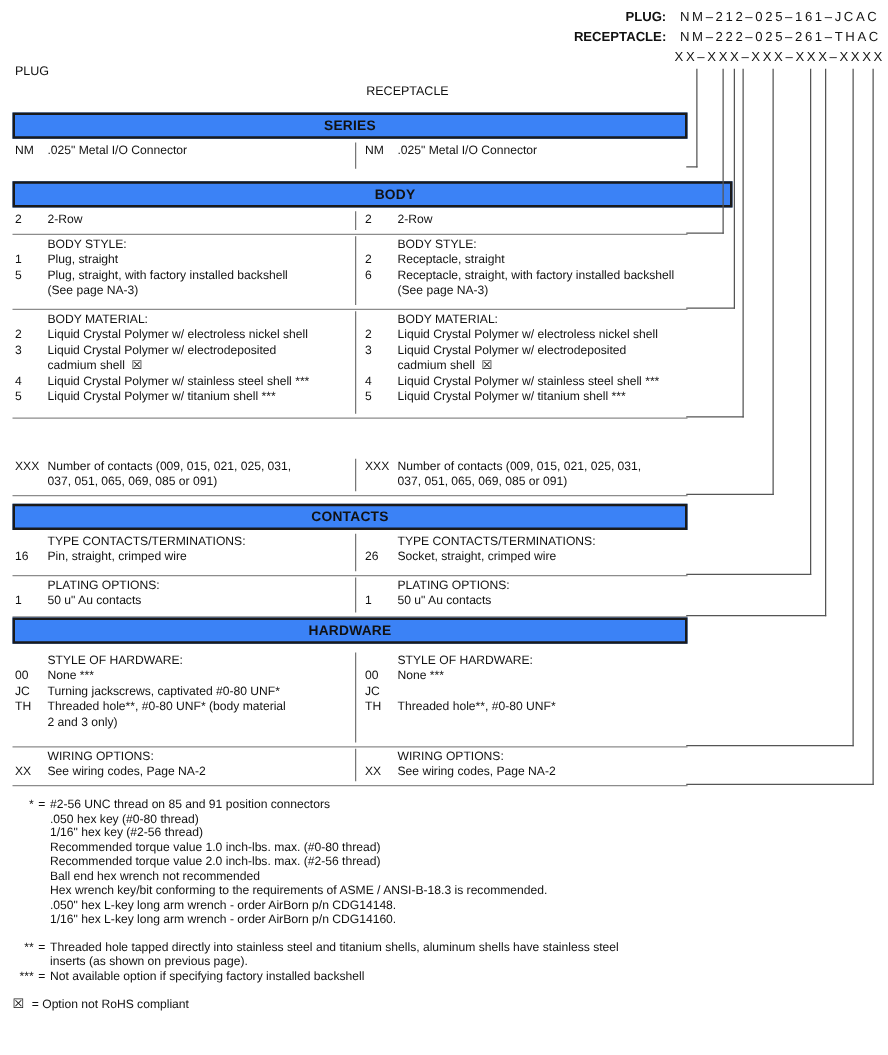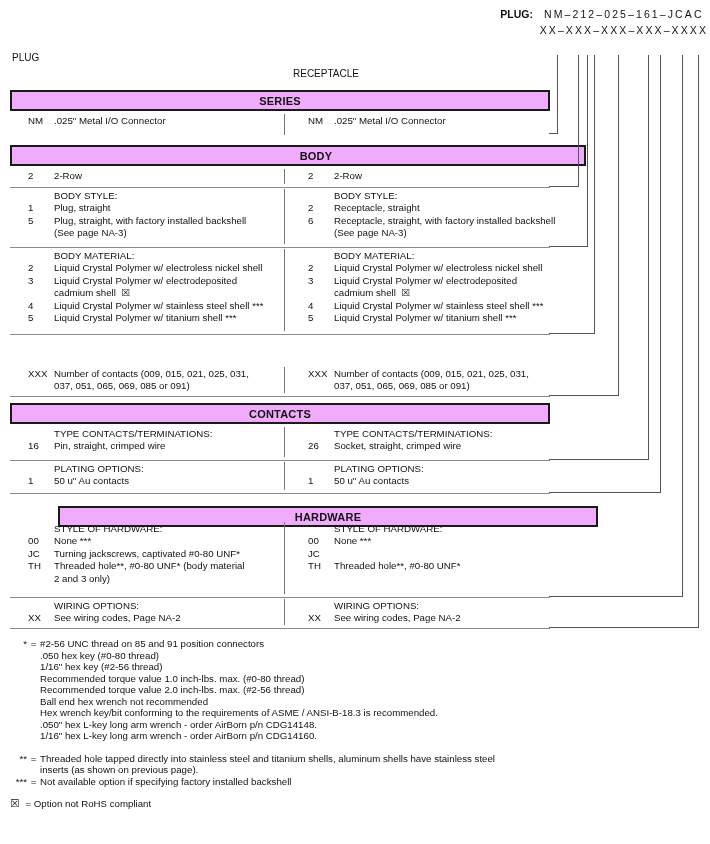--- a/index.html
+++ b/index.html
@@ -10,32 +10,32 @@
   .pn-block{position:absolute;top:8px;left:0;width:708px;}
   .pn-row{display:flex;height:16px;align-items:flex-start;}
   .pn-label{width:533px;text-align:right;font-weight:bold;font-size:10.5px;}
   .pn-value{margin-left:11px;font-size:10.5px;letter-spacing:2.1px;white-space:pre;}
 
   
   .col-label{position:absolute;font-size:10px;}
 
   
   .sec-header{position:absolute;left:10px;width:536px;height:17px;border:2px solid #1a1a1a;
-              display:flex;align-items:center;justify-content:center;background:#f0abfc;}
+              display:flex;align-items:center;justify-content:center;background:#3b82f6;}
   .sec-title{font-weight:bold;font-size:11px;letter-spacing:.2px;}
 
   
   .block{position:absolute;left:10px;width:540px;}
   .block.ruled{border-bottom:1px solid #8c8c8c;}
   .bcol{position:absolute;top:3px;bottom:1px;}
   .bcol.left{left:2px;width:270px;}
   .bcol.right{left:282px;width:258px;}
   .divider{position:absolute;left:274px;top:2px;bottom:3px;width:1px;background:#777;}
-  .blk-heading{margin-left:42px;font-size:9.7px;line-height:12.4px;white-space:pre;}
-  .opt{display:flex;font-size:9.7px;line-height:12.4px;margin-left:16px;}
+  .blk-heading{margin-left:26px;font-size:9.7px;line-height:12.4px;white-space:pre;}
+  .opt{display:flex;font-size:9.7px;line-height:12.4px;}
   .opt .code{width:26px;flex:none;white-space:pre;}
   .opt .desc{white-space:pre;}
 
   
   .leader{position:absolute;border-right:1px solid #555;border-bottom:1px solid #555;}
 
   
   #footnotes{position:absolute;left:10px;top:638px;font-size:9.7px;line-height:11.5px;}
   .fn-group{display:flex;}
   .fn-marker{width:17px;text-align:right;flex:none;}
@@ -48,20 +48,24 @@
 </style>
 </head>
 <body>
 
 <div class="page" id="page">
 
   <div class="pn-block">
     <div class="pn-row">
       <div class="pn-label">PLUG:</div>
       <div class="pn-value">NM–212–025–161–JCAC</div>
+    </div>
+    <div class="pn-row">
+      <div class="pn-label">RECEPTACLE:</div>
+      <div class="pn-value">NM–222–025–261–THAC</div>
     </div>
     <div class="pn-row">
       <div class="pn-label"></div>
       <div class="pn-value">XX–XXX–XXX–XXX–XXXX</div>
     </div>
   </div>
 
   <div class="col-label" style="left:12px;top:52px;">PLUG</div>
   <div class="col-label" style="left:293px;top:68px;">RECEPTACLE</div>
 
@@ -250,21 +254,21 @@
         </div>
       </div>
       <div class="bcol right">
         <div class="blk-heading">PLATING OPTIONS:</div>
         <div class="opt">
           <span class="code">1</span>
           <span class="desc">50 u" Au contacts</span>
         </div>
       </div>
     </div>
-    <div class="sec-header" style="top: 506px; margin-left: 48px;">
+    <div class="sec-header" style="top: 494px;">
       <span class="sec-title">HARDWARE</span>
     </div>
     <div class="block ruled" style="top: 520px; height: 77px;">
       <div class="divider"></div>
       <div class="bcol left">
         <div class="blk-heading">STYLE OF HARDWARE:</div>
         <div class="opt">
           <span class="code">00</span>
           <span class="desc">None ***</span>
         </div>

